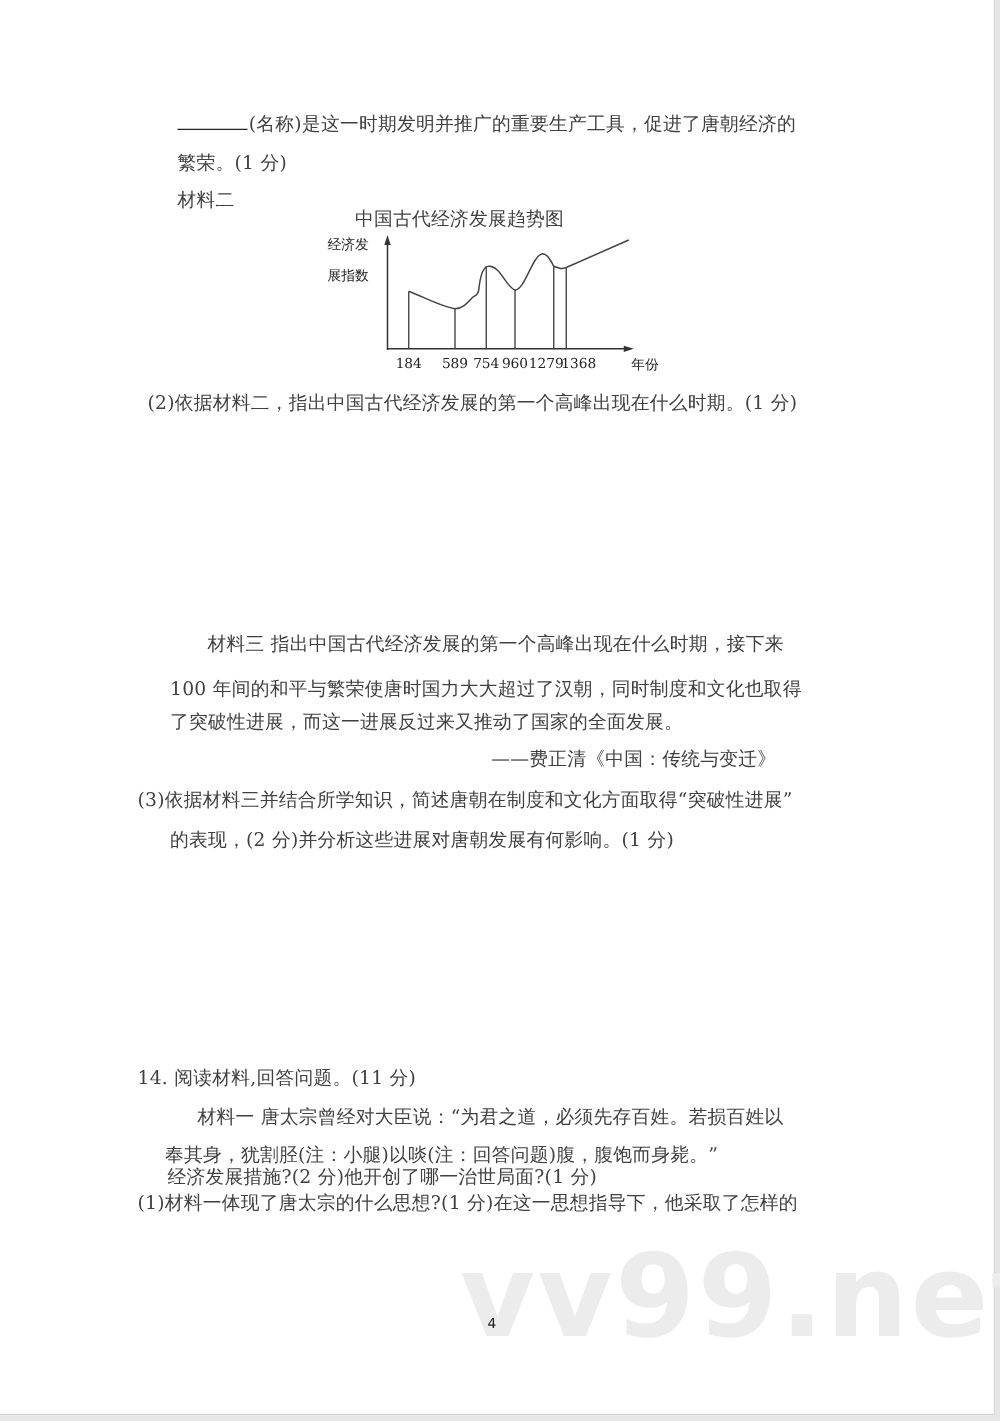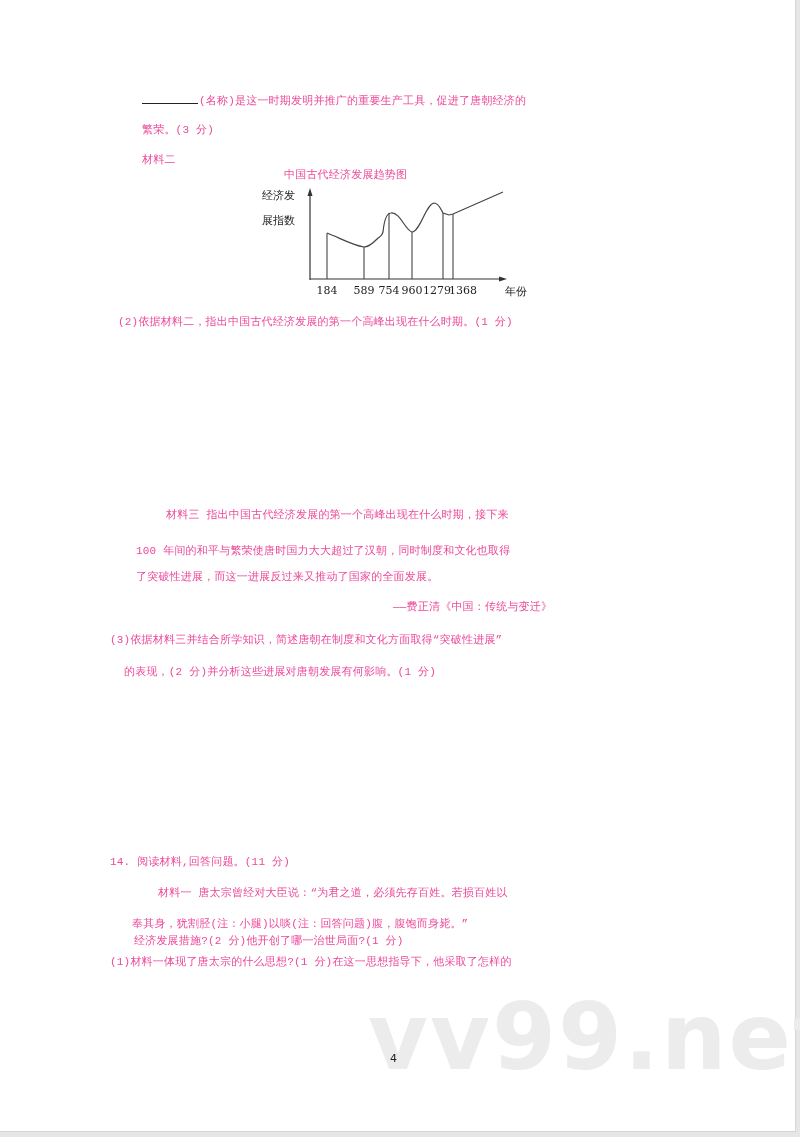--- a/index.html
+++ b/index.html
@@ -1,36 +1,36 @@
 <!DOCTYPE html>
 <html><head>
 <meta charset="utf-8">
 <style>
   html, body { margin:0; padding:0; }
   body { width:800px; height:1137px; background:#e6e6e6; position:relative; overflow:hidden;
          font-family:"DejaVu Serif","Liberation Serif",serif; color:#222; }
   .page { position:absolute; left:0; top:0; width:795px; height:1131px; background:#ffffff;
           border-right:1px solid #d8d8d8; border-bottom:1px solid #d4d4d4; }
-  .line { position:absolute; font-size:11px; line-height:18px; white-space:nowrap; letter-spacing:0.2px; color:#ec4899;font-family:Liberation Mono, monospace; }
+  .line { position:absolute; font-size:15px; line-height:18px; white-space:nowrap; letter-spacing:0.2px; color:#404040; }
   .blank { display:inline-block; width:56px; border-bottom:1px solid #222; height:14px; vertical-align:baseline; margin-right:1px; }
   .watermark { position:absolute; left:368px; top:992px; font-family:"DejaVu Sans","Liberation Sans",sans-serif;
                font-weight:bold; font-size:92px; color:#ececec; letter-spacing:2px; line-height:1; }
   .pagenum { position:absolute; left:390px; top:1052px; font-family:"DejaVu Sans","Liberation Sans",sans-serif; font-size:11px; color:#222; }
   .chart { position:absolute; left:250px; top:178px; width:300px; height:130px; }
   .chart svg text { font-family:"DejaVu Serif","Liberation Serif",serif; fill:#222; }
 </style>
 </head>
 <body>
 
 <div class="page">
 
   <div class="line" style="left:142px; top:89px;">
     <span class="blank"></span><span>(名称)是这一时期发明并推广的重要生产工具，促进了唐朝经济的</span>
   </div>
-  <div class="line" style="left:142px; top:121px;">繁荣。(3 分)</div>
+  <div class="line" style="left:142px; top:121px;">繁荣。(1 分)</div>
 
   <div class="line" style="left:142px; top:151px;">材料二</div>
   <div class="line" style="left:284px; top:166px;">中国古代经济发展趋势图</div>
 
   <div class="chart">
     <svg width="300" height="130" viewBox="250 178 300 130" xmlns="http://www.w3.org/2000/svg">
 
       <text x="262" y="199" font-size="11" id="ylab1">经济发</text>
       <text x="262" y="224" font-size="11" id="ylab2">展指数</text>
 
@@ -59,21 +59,21 @@
   </div>
 
   <div class="line" style="left:118px; top:313px;">(2)依据材料二，指出中国古代经济发展的第一个高峰出现在什么时期。(1 分)</div>
 
   <div class="line" style="left:166px; top:506px;">材料三  指出中国古代经济发展的第一个高峰出现在什么时期，接下来</div>
   <div class="line" style="left:136px; top:542px;">100 年间的和平与繁荣使唐时国力大大超过了汉朝，同时制度和文化也取得</div>
   <div class="line" style="left:136px; top:568px;">了突破性进展，而这一进展反过来又推动了国家的全面发展。</div>
   <div class="line" style="left:393px; top:598px;">——费正清《中国：传统与变迁》</div>
 
   <div class="line" style="left:110px; top:631px;">(3)依据材料三并结合所学知识，简述唐朝在制度和文化方面取得“突破性进展”</div>
-  <div class="line" style="left:124px; top:663px;">的表现，(2 分)并分析这些进展对唐朝发展有何影响。(1 分)</div>
+  <div class="line" style="left:136px; top:663px;">的表现，(2 分)并分析这些进展对唐朝发展有何影响。(1 分)</div>
 
   <div class="line" style="left:110px; top:853px;">14. 阅读材料,回答问题。(11 分)</div>
   <div class="line" style="left:158px; top:884px;">材料一  唐太宗曾经对大臣说：“为君之道，必须先存百姓。若损百姓以</div>
   <div class="line" style="left:132px; top:915px;">奉其身，犹割胫(注：小腿)以啖(注：回答问题)腹，腹饱而身毙。”</div>
   <div class="line" style="left:110px; top:953px;">(1)材料一体现了唐太宗的什么思想?(1 分)在这一思想指导下，他采取了怎样的</div>
   <div class="line" style="left:134px; top:932px;">经济发展措施?(2 分)他开创了哪一治世局面?(1 分)</div>
 
   <div class="watermark">vv99.net</div>
   <div class="pagenum">4</div>
 </div>

